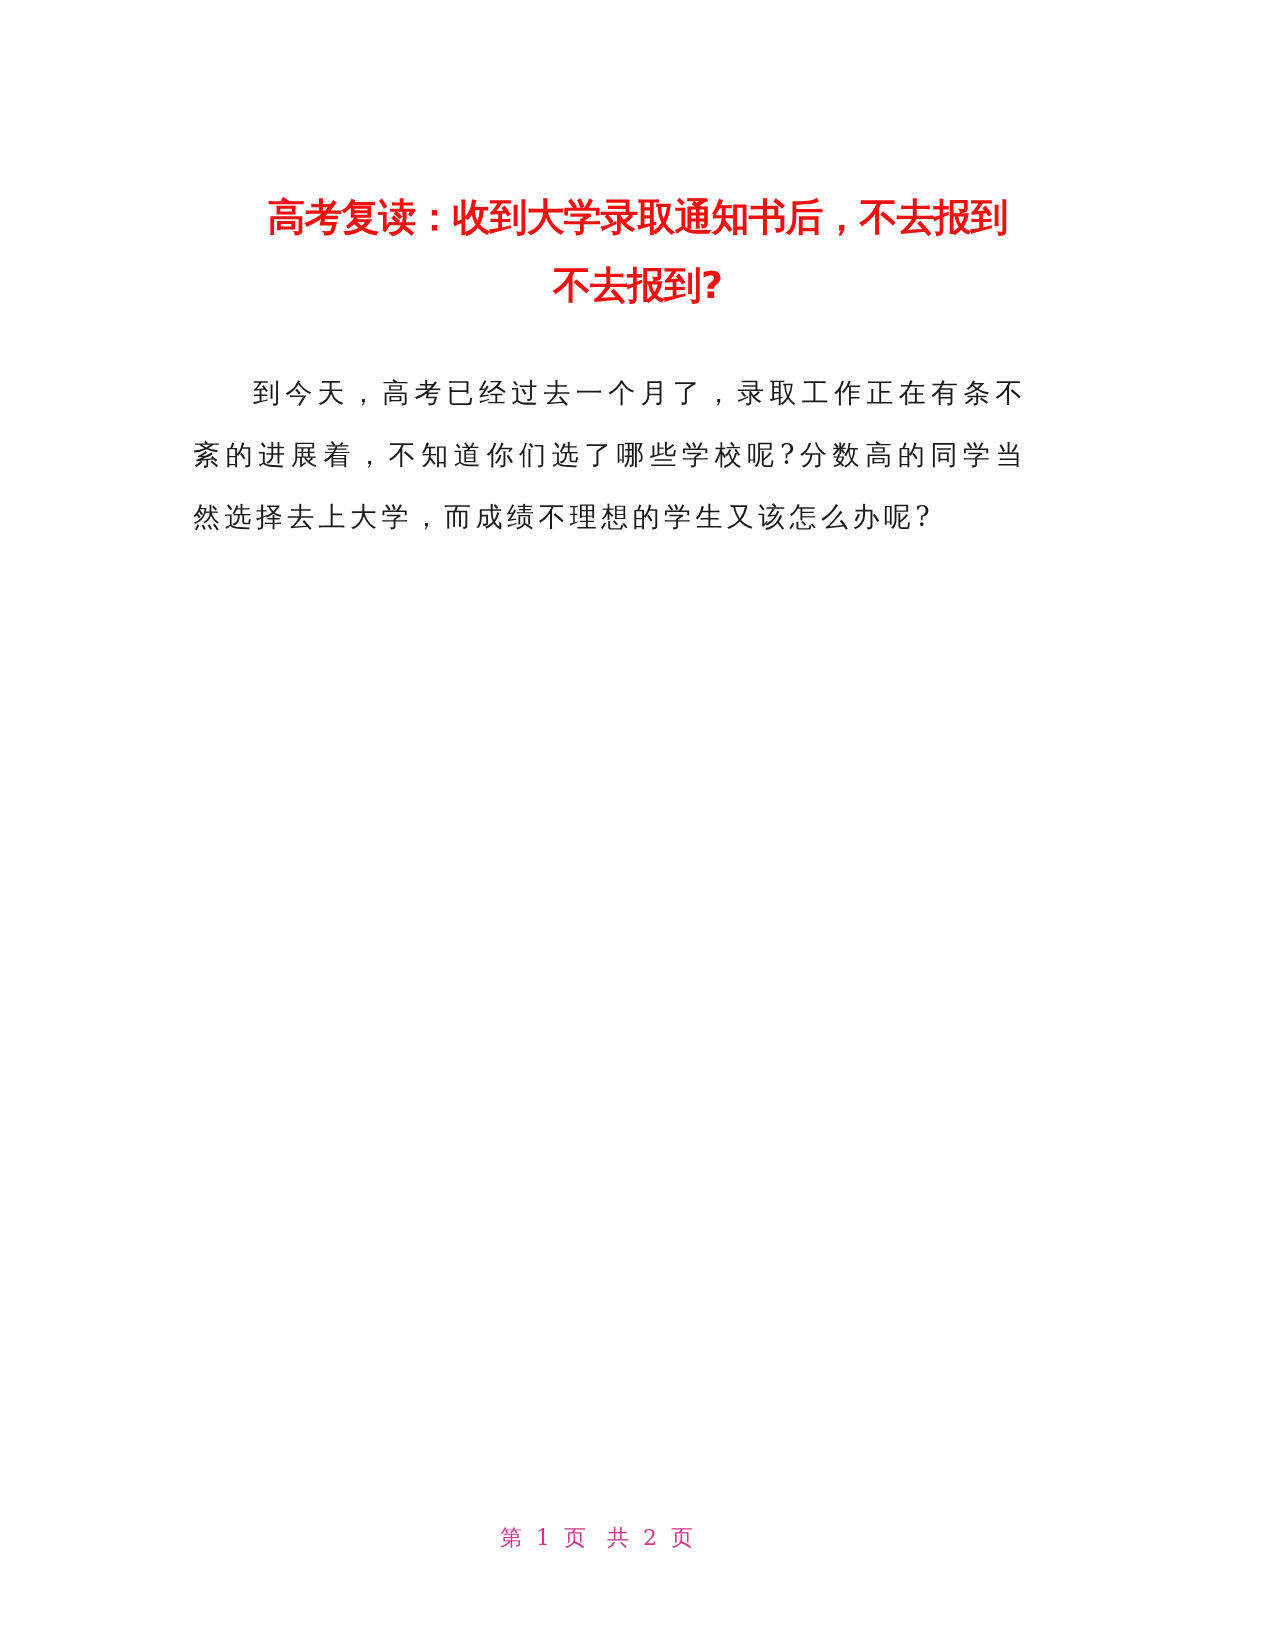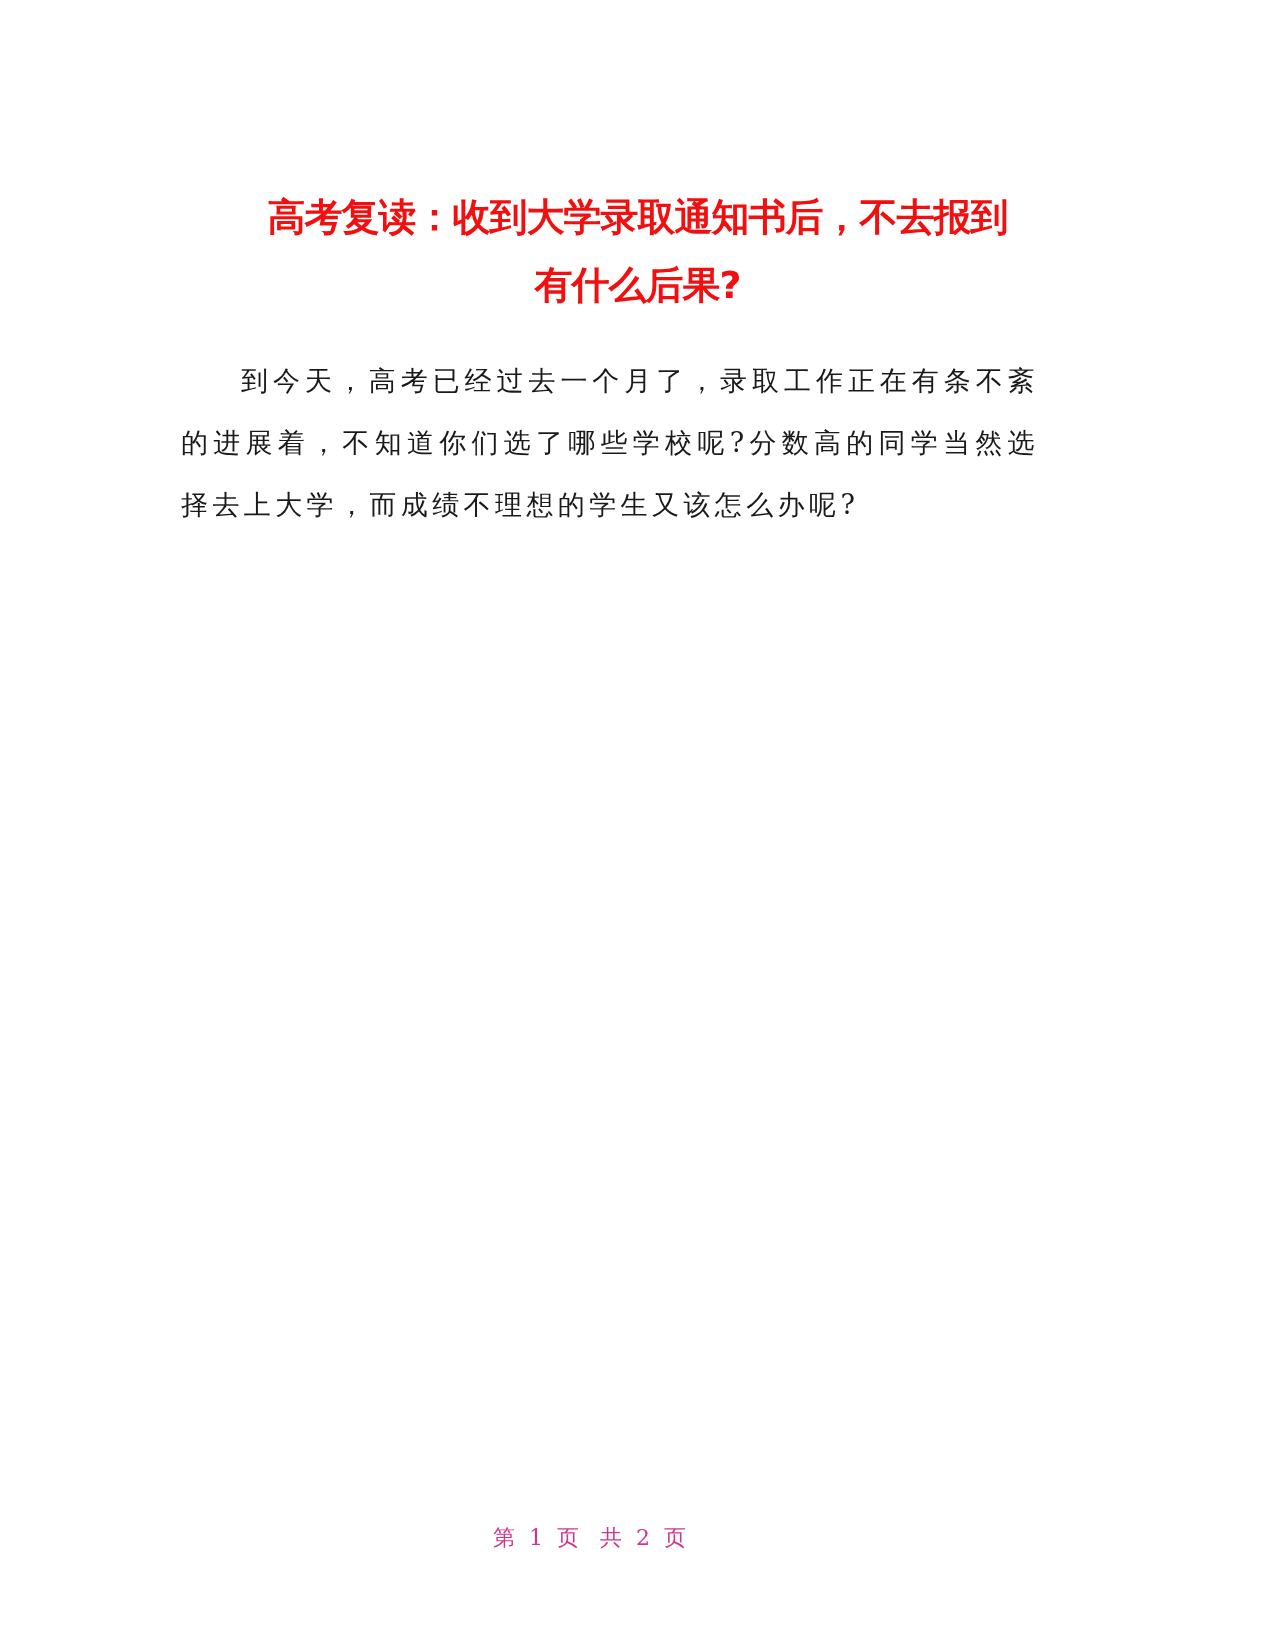--- a/index.html
+++ b/index.html
@@ -39,47 +39,47 @@
       left: 181px;
       top: 350px;
       width: 858px;
       color: #1a1a1a;
       font-family: "DejaVu Serif", serif;
       font-size: 27px;
       line-height: 62px;
       letter-spacing: 4.4px;
     }
     .para {
-      margin: 0;
+      margin: 12px;
       text-indent: 60px;
       text-align: justify;
       word-break: break-all;
     }
     .footer {
       position: absolute;
-      left: 6px;
+      left: 13px;
       width: 1169px;
       top: 1523px;
       text-align: center;
       color: #d0358c;
       font-family: "DejaVu Serif", serif;
       font-size: 22px;
       letter-spacing: 2px;
       word-spacing: 10px;
     }
     .footer span { margin: 0 6px; }
   </style>
 </head>
 <body>
 
 <div class="page">
 
   <h1 class="title">
     <span class="line">高考复读：收到大学录取通知书后，不去报到</span>
-    <span class="line">有什么后果?</span>
+    <span class="line">不去报到?</span>
   </h1>
 
   <div class="body">
     <p class="para">到今天，高考已经过去一个月了，录取工作正在有条不紊的进展着，不知道你们选了哪些学校呢?分数高的同学当然选择去上大学，而成绩不理想的学生又该怎么办呢?</p>
   </div>
 
   <div class="footer">
     <span>第</span><span>1</span><span>页 共</span><span>2</span><span>页</span>
   </div>
 

